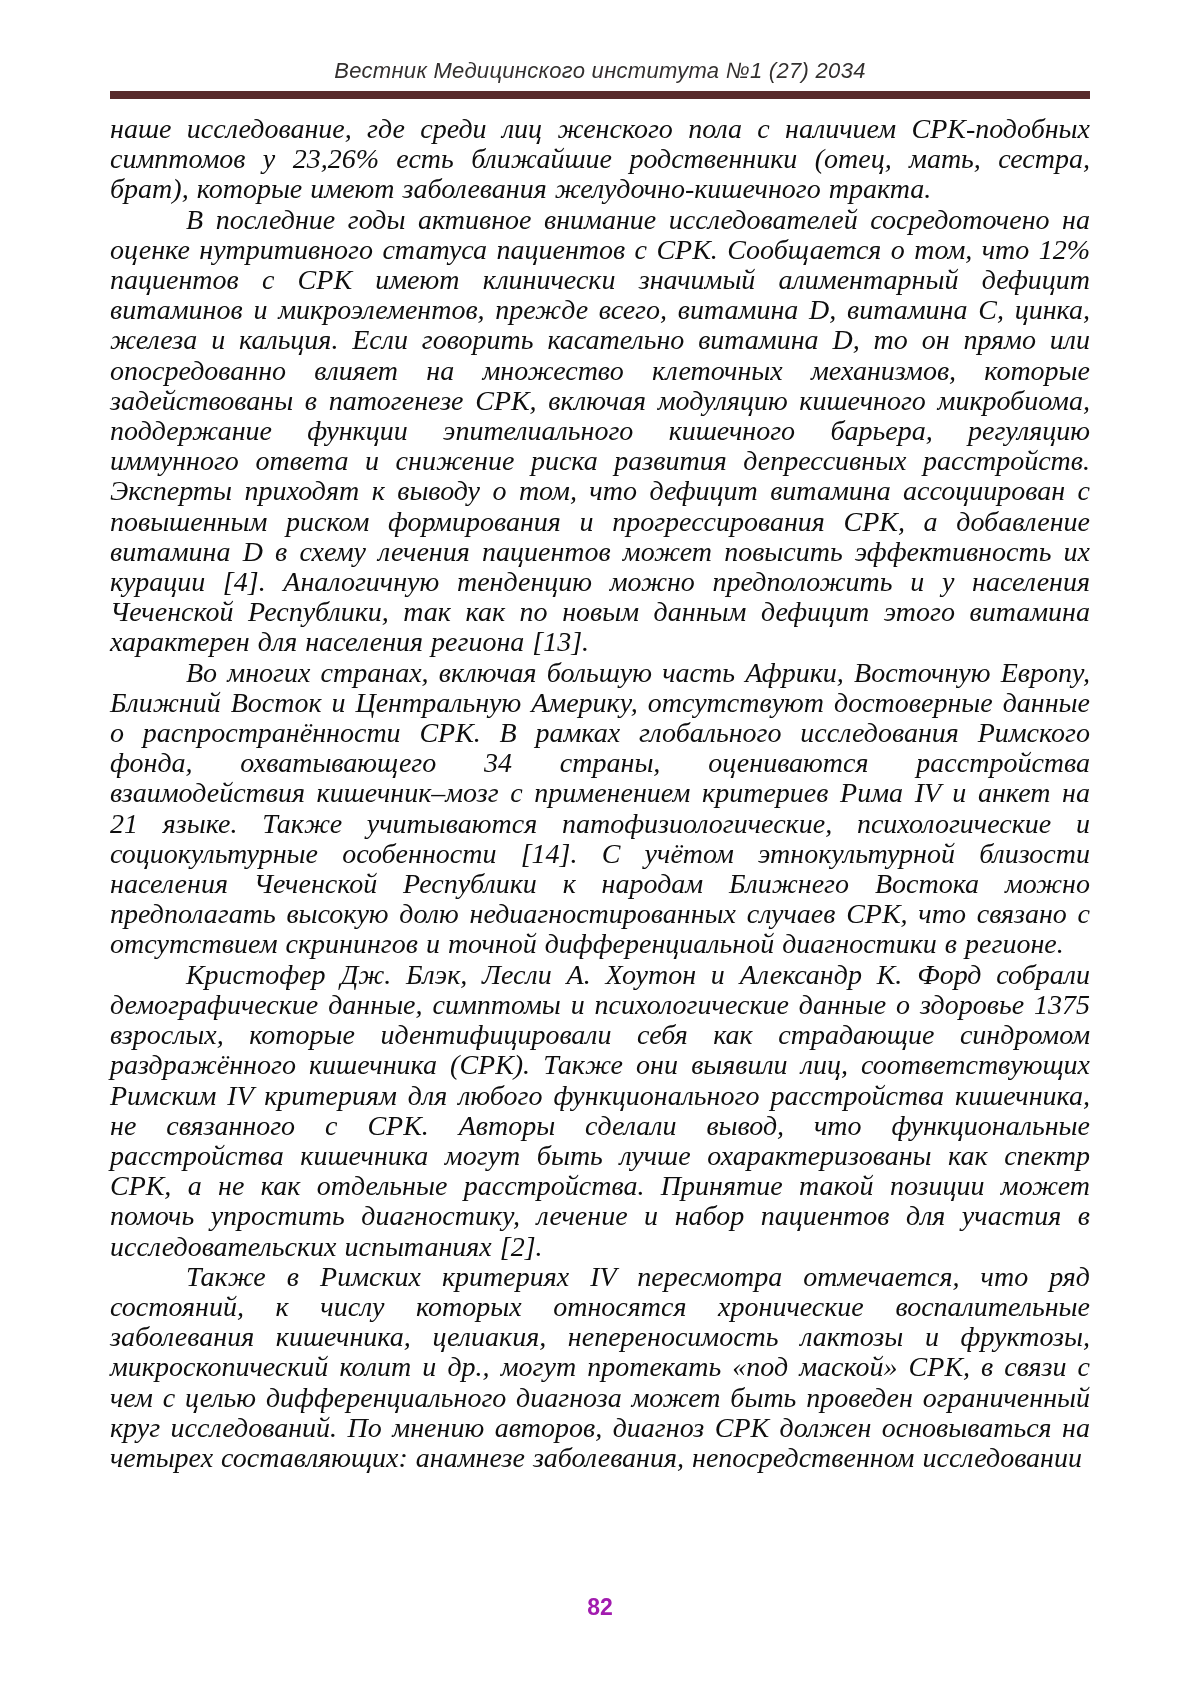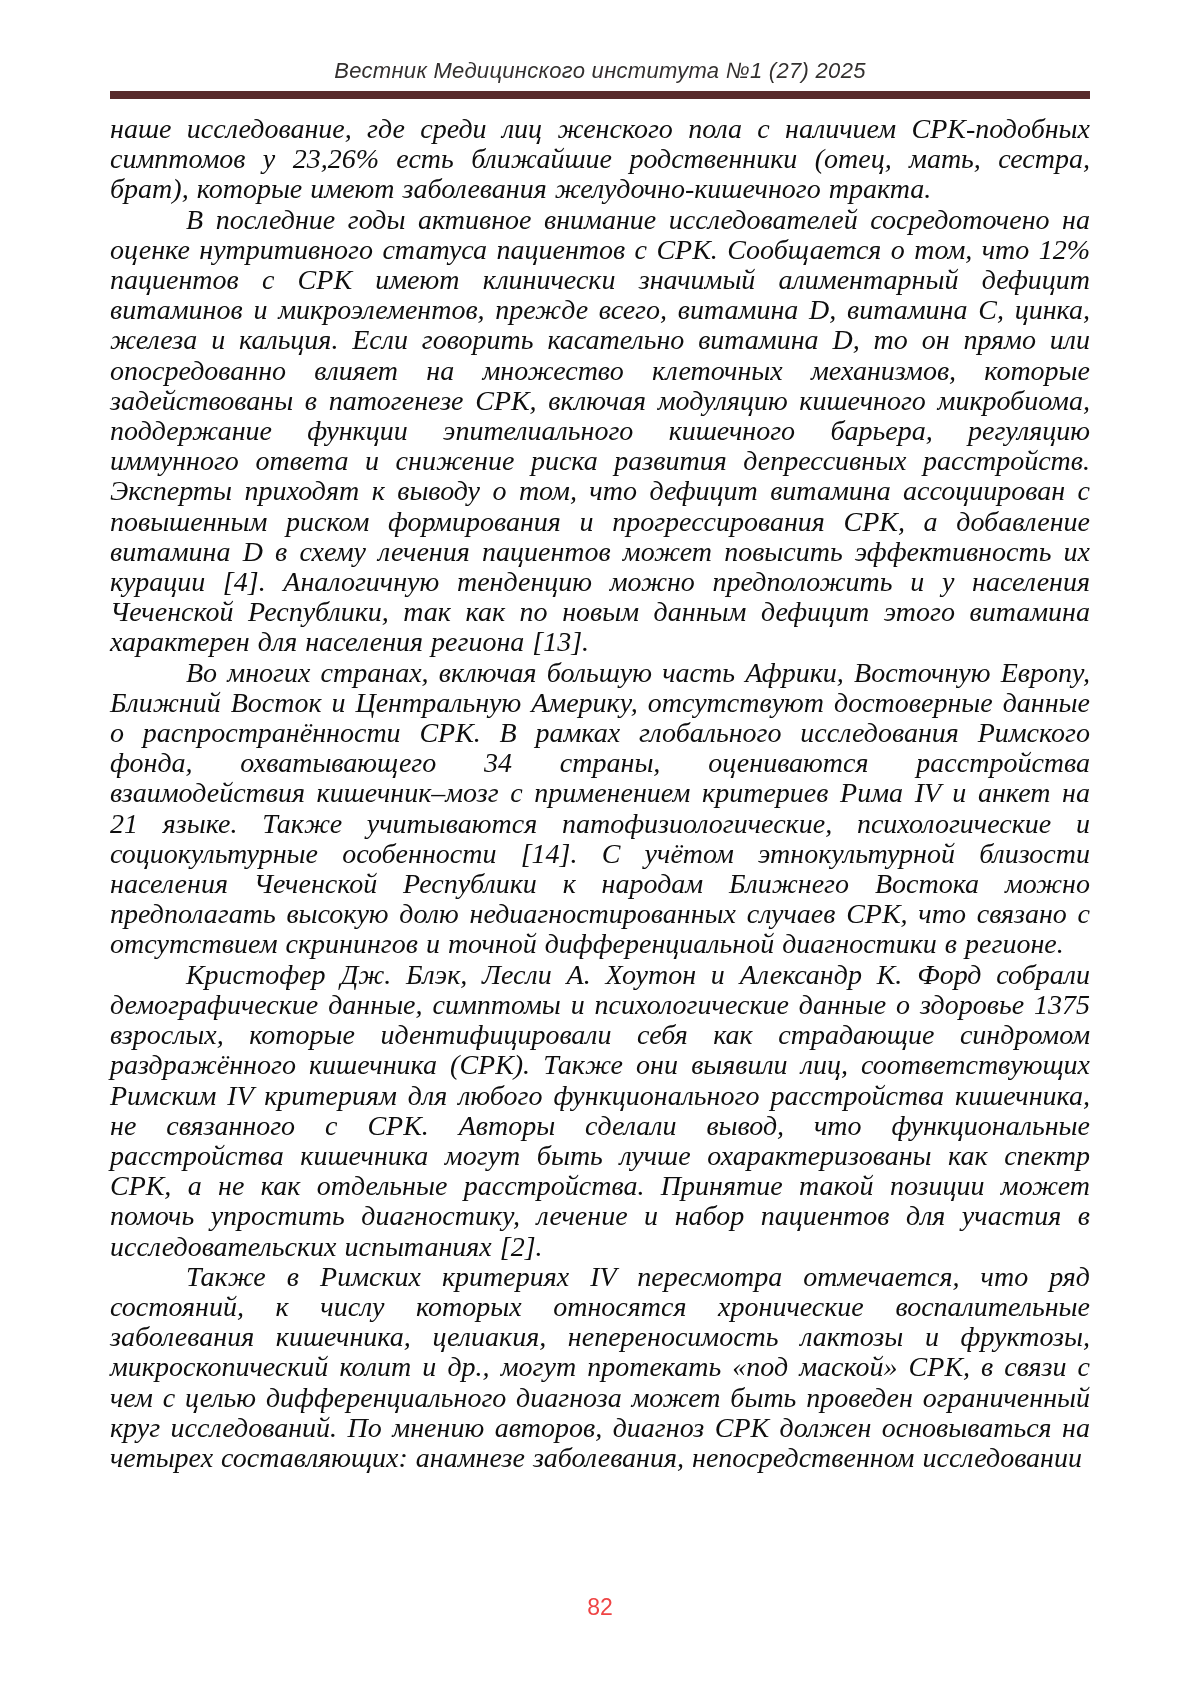--- a/index.html
+++ b/index.html
@@ -49,32 +49,32 @@
   }
   .page-footer {
     position: absolute;
     left: 0;
     right: 0;
     top: 1594px;
   }
   .page-number {
     text-align: center;
     font-family: "Liberation Sans", sans-serif;
-    font-weight: normal;
+    font-weight: bold;
     font-size: 23px;
-    color: #ef4444;
+    color: #a21caf;
   }
 </style>
 </head>
 <body>
 
 <div class="page">
 
   <header class="page-header">
-    <div class="journal-title">Вестник Медицинского института №1 (27) 2025</div>
+    <div class="journal-title">Вестник Медицинского института №1 (27) 2034</div>
     <div class="header-rule"></div>
   </header>
 
   <main class="article">
     <p class="continuation">наше исследование, где среди лиц женского пола с наличием СРК-подобных симптомов у 23,26% есть ближайшие родственники (отец, мать, сестра, брат), которые имеют заболевания желудочно-кишечного тракта.</p>
     <p>В последние годы активное внимание исследователей сосредоточено на оценке нутритивного статуса пациентов с СРК. Сообщается о том, что 12% пациентов с СРК имеют клинически значимый алиментарный дефицит витаминов и микроэлементов, прежде всего, витамина D, витамина C, цинка, железа и кальция. Если говорить касательно витамина D, то он прямо или опосредованно влияет на множество клеточных механизмов, которые задействованы в патогенезе СРК, включая модуляцию кишечного микробиома, поддержание функции эпителиального кишечного барьера, регуляцию иммунного ответа и снижение риска развития депрессивных расстройств. Эксперты приходят к выводу о том, что дефицит витамина ассоциирован с повышенным риском формирования и прогрессирования СРК, а добавление витамина D в схему лечения пациентов может повысить эффективность их курации [4]. Аналогичную тенденцию можно предположить и у населения Чеченской Республики, так как по новым данным дефицит этого витамина характерен для населения региона [13].</p>
     <p>Во многих странах, включая большую часть Африки, Восточную Европу, Ближний Восток и Центральную Америку, отсутствуют достоверные данные о распространённости СРК. В рамках глобального исследования Римского фонда, охватывающего 34 страны, оцениваются расстройства взаимодействия кишечник–мозг с применением критериев Рима IV и анкет на 21 языке. Также учитываются патофизиологические, психологические и социокультурные особенности [14]. С учётом этнокультурной близости населения Чеченской Республики к народам Ближнего Востока можно предполагать высокую долю недиагностированных случаев СРК, что связано с отсутствием скринингов и точной дифференциальной диагностики в регионе.</p>
     <p>Кристофер Дж. Блэк, Лесли А. Хоутон и Александр К. Форд собрали демографические данные, симптомы и психологические данные о здоровье 1375 взрослых, которые идентифицировали себя как страдающие синдромом раздражённого кишечника (СРК). Также они выявили лиц, соответствующих Римским IV критериям для любого функционального расстройства кишечника, не связанного с СРК. Авторы сделали вывод, что функциональные расстройства кишечника могут быть лучше охарактеризованы как спектр СРК, а не как отдельные расстройства. Принятие такой позиции может помочь упростить диагностику, лечение и набор пациентов для участия в исследовательских испытаниях [2].</p>
     <p>Также в Римских критериях IV пересмотра отмечается, что ряд состояний, к числу которых относятся хронические воспалительные заболевания кишечника, целиакия, непереносимость лактозы и фруктозы, микроскопический колит и др., могут протекать «под маской» СРК, в связи с чем с целью дифференциального диагноза может быть проведен ограниченный круг исследований. По мнению авторов, диагноз СРК должен основываться на четырех составляющих: анамнезе заболевания, непосредственном исследовании</p>
   </main>

